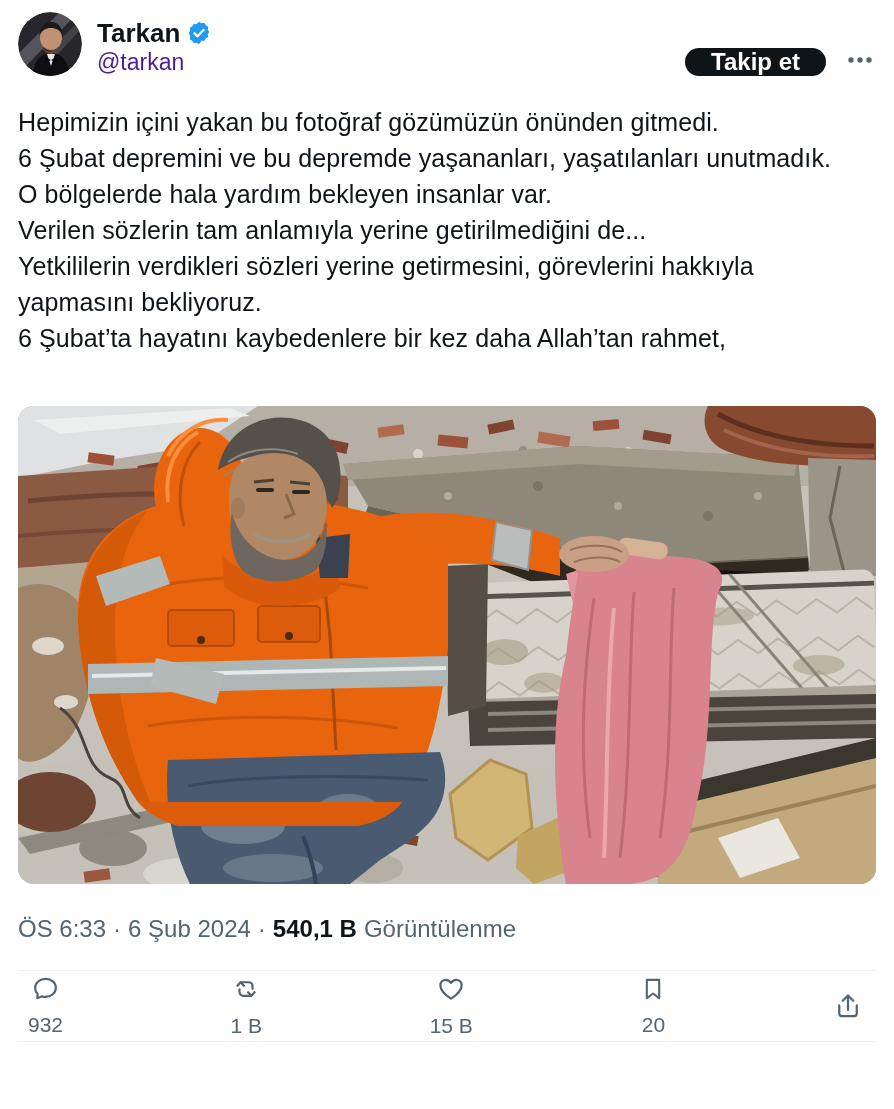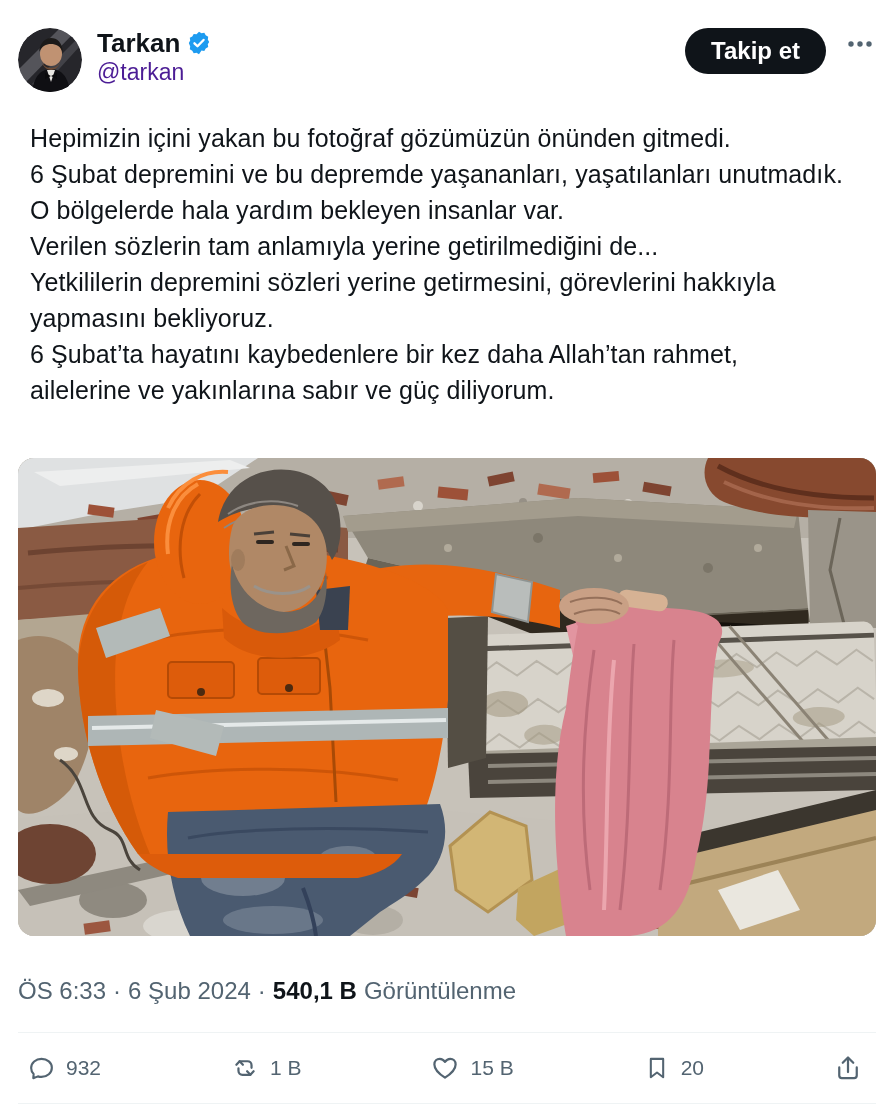--- a/index.html
+++ b/index.html
@@ -3,50 +3,50 @@
 <meta charset="utf-8">
 <style>
   html,body{margin:0;padding:0;}
   body{
     width:894px;height:1109px;background:#ffffff;overflow:hidden;
     font-family:"Liberation Sans", sans-serif;color:#0f1419;
     -webkit-font-smoothing:antialiased;
   }
   .post{padding:0 18px;}
   
-  .header{display:flex;align-items:flex-start;padding-top:28px;height:64px;}
+  .header{display:flex;align-items:flex-end;padding-top:12px;height:64px;}
   .avatar{width:64px;height:64px;border-radius:50%;overflow:hidden;flex:0 0 auto;cursor:pointer;}
   .id-col{margin-left:15px;display:flex;flex-direction:column;justify-content:center;min-width:0;}
   .name-row{display:flex;align-items:center;gap:6px;}
   .name{font-size:26px;font-weight:700;line-height:30px;color:#0f1419;}
   .badge{width:26px;height:26px;flex:0 0 auto;}
   .handle{font-size:23px;line-height:28px;color:#4c1d95;}
   .spacer{flex:1;}
   .follow-btn{
     background:#0f1419;color:#ffffff;border:none;border-radius:24px;
-    height:46px;padding:0 26px;font-size:24px;font-weight:700;
+    height:28px;padding:0 26px;font-size:24px;font-weight:700;
     font-family:"Liberation Sans", sans-serif;cursor:pointer;margin-right:18px;
   }
   .more-dots{width:32px;height:32px;display:flex;align-items:center;justify-content:center;cursor:pointer;}
   
   .tweet-text{margin-top:28px;}
-  .t-line{font-size:25px;line-height:36px;min-height:36px;color:#0f1419;letter-spacing:.1px;margin-left:12px;}
+  .t-line{font-size:25px;line-height:36px;min-height:36px;color:#0f1419;letter-spacing:.1px;}
   
   .photo{margin-top:14px;width:858px;height:478px;border-radius:16px;overflow:hidden;background:#c7c2b9;cursor:pointer;}
   .photo svg{display:block;}
   
-  .meta-row{margin-top:40px;font-size:24px;line-height:30px;color:#536471;}
+  .meta-row{margin-top:30px;font-size:24px;line-height:30px;color:#536471;}
   .meta-row .dot{margin:0 7px;}
   .meta-views{color:#0f1419;font-weight:700;}
   .meta-label{margin-left:7px;}
   
   .divider{height:1px;background:#eff3f4;margin-top:26px;}
   .divider.bottom{margin-top:0;}
   .actions{height:70px;display:flex;align-items:center;justify-content:space-between;padding:0 14px 0 10px;}
-  .action-group{display:flex;align-items:center;gap:11px;cursor:pointer;background:none;border:none;padding:0;color:#536471;font-family:"Liberation Sans", sans-serif;}
+  .action-group{display:flex;align-items:center;gap:11px;cursor:pointer;background:none;border:none;padding:0;color:#536471;font-family:"Liberation Sans", sans-serif;flex-direction:column;}
   .action-count{font-size:21px;color:#536471;}
   .action-icon{display:block;}
 </style>
 </head>
 <body>
 
 <div class="post">
 
   <div class="header">
     <div class="avatar">
@@ -81,24 +81,23 @@
         <circle cx="24" cy="15" r="2.7" fill="#536471"></circle>
       </svg>
     </div>
   </div>
 
   <div class="tweet-text">
     <div class="t-line">Hepimizin içini yakan bu fotoğraf gözümüzün önünden gitmedi.</div>
     <div class="t-line">6 Şubat depremini ve bu depremde yaşananları, yaşatılanları unutmadık.</div>
     <div class="t-line">O bölgelerde hala yardım bekleyen insanlar var.</div>
     <div class="t-line">Verilen sözlerin tam anlamıyla yerine getirilmediğini de...</div>
-    <div class="t-line">Yetkililerin depremini sözleri yerine getirmesini, görevlerini hakkıyla</div>
+    <div class="t-line">Yetkililerin verdikleri sözleri yerine getirmesini, görevlerini hakkıyla</div>
     <div class="t-line">yapmasını bekliyoruz.</div>
     <div class="t-line">6 Şubat’ta hayatını kaybedenlere bir kez daha Allah’tan rahmet,</div>
-    <div class="t-line">ailelerine ve yakınlarına sabır ve güç diliyorum.</div>
     <div class="t-line"></div>
   </div>
 
   <div class="photo">
     <svg width="858" height="478" viewBox="0 0 858 478">
 
       <rect width="858" height="478" fill="#c7c2b9"></rect>
 
       <rect width="858" height="80" fill="#b5afa5"></rect>
       <polygon points="0,0 240,0 180,40 90,54 0,72" fill="#dfe1e2"></polygon>

